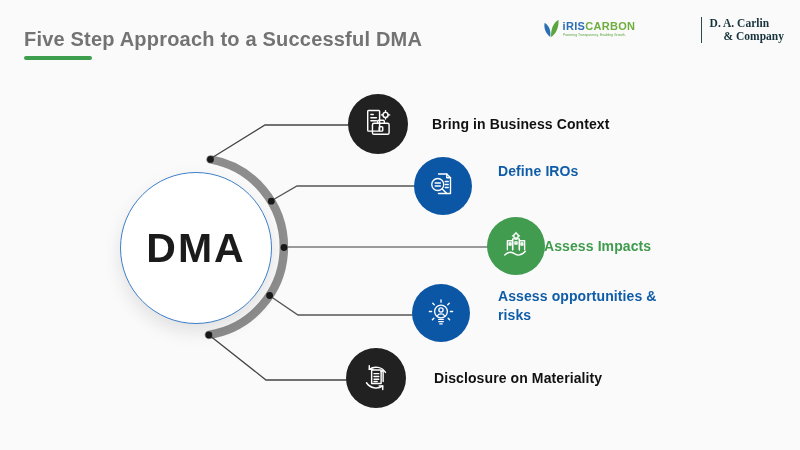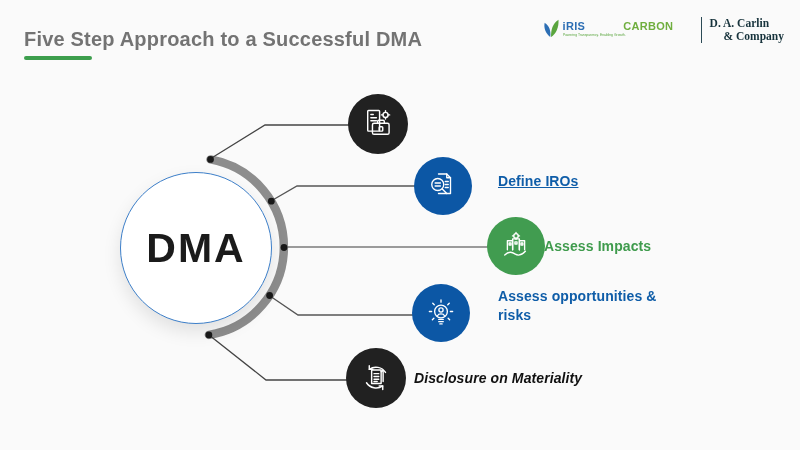--- a/index.html
+++ b/index.html
@@ -17,21 +17,21 @@
     border-radius:2px;background:#3d9e4d;
   }
   .brand{
     position:absolute;right:16px;top:12px;height:36px;
     display:flex;align-items:center;gap:8px;
   }
   .iris-logo{display:flex;align-items:center;gap:3px;}
   .iris-text{display:flex;flex-direction:column;line-height:1;}
   .iris-wordmark{font-size:11px;font-weight:bold;letter-spacing:.3px;}
   .iris-word-blue{color:#2c6eb4;margin-top:20px;}
-  .iris-word-green{color:#6fae3e;padding-left:38px;}
+  .iris-word-green{color:#6fae3e;}
   .iris-tagline{
     font-size:7px;color:#5aa53e;white-space:nowrap;
     transform:scale(.48);transform-origin:left top;width:130px;margin-top:1px;
   }
   .brand-divider{width:1px;height:26px;background:#2b4a55;}
   .carlin{
     font-family:"Liberation Serif",serif;font-size:11.5px;color:#17333c;
     line-height:1.15;text-align:left;font-weight:bold;
   }
   .carlin .line2{padding-left:14px;}
@@ -57,24 +57,24 @@
   }
   .label-black{color:#111111;}
   .label-blue{color:#0f5da8;}
   .label-green{color:#3f9b4d;}
   .pos-icon-1{left:348px;top:94px;width:60px;height:60px;}
   .pos-icon-2{left:414px;top:157px;width:58px;height:58px;}
   .pos-icon-3{left:487px;top:217px;width:58px;height:58px;}
   .pos-icon-4{left:412px;top:284px;width:58px;height:58px;}
   .pos-icon-5{left:346px;top:348px;width:60px;height:60px;}
   .pos-label-1{left:432px;top:115px;width:235px;}
-  .pos-label-2{left:498px;top:172px;width:200px;text-decoration:underline;}
+  .pos-label-2{left:498px;top:162px;width:200px;}
   .pos-label-3{left:544px;top:237px;width:200px;}
   .pos-label-4{left:498px;top:287px;width:185px;}
-  .pos-label-5{left:414px;top:369px;width:235px;font-style:italic;}
+  .pos-label-5{left:434px;top:369px;width:235px;}
 </style>
 </head>
 <body>
 
 <div class="canvas">
 
   <div class="page-title">Five Step Approach to a Successful DMA</div>
   <div class="title-underline"></div>
 
   <div class="brand">
@@ -123,20 +123,21 @@
         <line x1="15" y1="16" x2="22" y2="16"></line>
         <line x1="15" y1="20" x2="22" y2="20"></line>
         <circle cx="33.5" cy="12.5" r="3.2"></circle>
         <path d="M33.5 7.3 v1.8 M33.5 15.9 v1.8 M28.3 12.5 h1.8 M36.9 12.5 h1.8"></path>
         <rect x="17" y="23" width="21" height="14" rx="2"></rect>
         <path d="M23.5 23 v-2.2 a1.6 1.6 0 0 1 1.6 -1.6 h5.3 a1.6 1.6 0 0 1 1.6 1.6 V23"></path>
         <rect x="25.5" y="27.5" width="4.5" height="5.5" rx="1"></rect>
       </svg>
     </span>
   </div>
+  <div class="step-label label-black pos-label-1">Bring in Business Context</div>
 
   <div class="step-icon icon-blue pos-icon-2">
     <span>
       <svg width="36" height="36" viewBox="0 0 48 48" fill="none" stroke="#fff" stroke-width="1.8" stroke-linecap="round" stroke-linejoin="round">
         <path d="M18 8 h11 l5 5 v21 h-16"></path>
         <path d="M29 8 v5 h5"></path>
         <line x1="27" y1="18" x2="31" y2="18"></line>
         <line x1="27" y1="22" x2="31" y2="22"></line>
         <line x1="27" y1="26" x2="31" y2="26"></line>
         <circle cx="17" cy="22" r="8"></circle>

